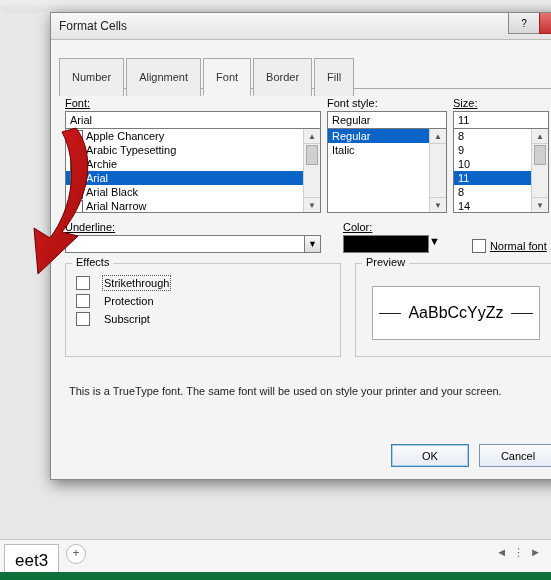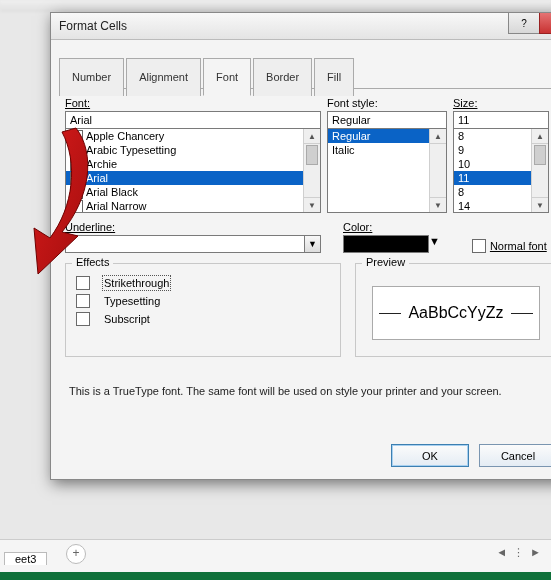--- a/index.html
+++ b/index.html
@@ -27,26 +27,26 @@
     background: #f5f5f5;
     border-top: 1px solid #ccc;
   }
   .bottom-bar {
     position: absolute;
     bottom: 0; left: 0; right: 0; height: 8px;
     background: #0f703a;
   }
   .sheet-tab {
     position: absolute;
-    left: 4px; top: 12px;
+    left: 4px; top: 4px;
     background: #fff;
     border: 1px solid #bbb;
     border-bottom: none;
-    padding: 0 10px;
-    font-size: 11px;
+    padding: 6px 10px;
+    font-size: 17px;
   }
   .plus-btn {
     position: absolute;
     left: 66px; top: 4px;
     width: 18px; height: 18px;
     border: 1px solid #bbb;
     border-radius: 50%;
     background: #fff;
     text-align: center;
     line-height: 16px;
@@ -433,21 +433,21 @@
 
     <div class="row3">
       <div class="group effects">
         <span class="group-title">Effects</span>
         <label class="check focus">
           <span class="cbx"></span>
           <span class="lab">Strikethrough</span>
         </label>
         <label class="check">
           <span class="cbx"></span>
-          <span class="lab">Typesetting</span>
+          <span class="lab">Protection</span>
         </label>
         <label class="check">
           <span class="cbx"></span>
           <span class="lab">Subscript</span>
         </label>
       </div>
       <div class="group preview">
         <span class="group-title">Preview</span>
         <div class="preview-box">
           <span>AaBbCcYyZz</span>

